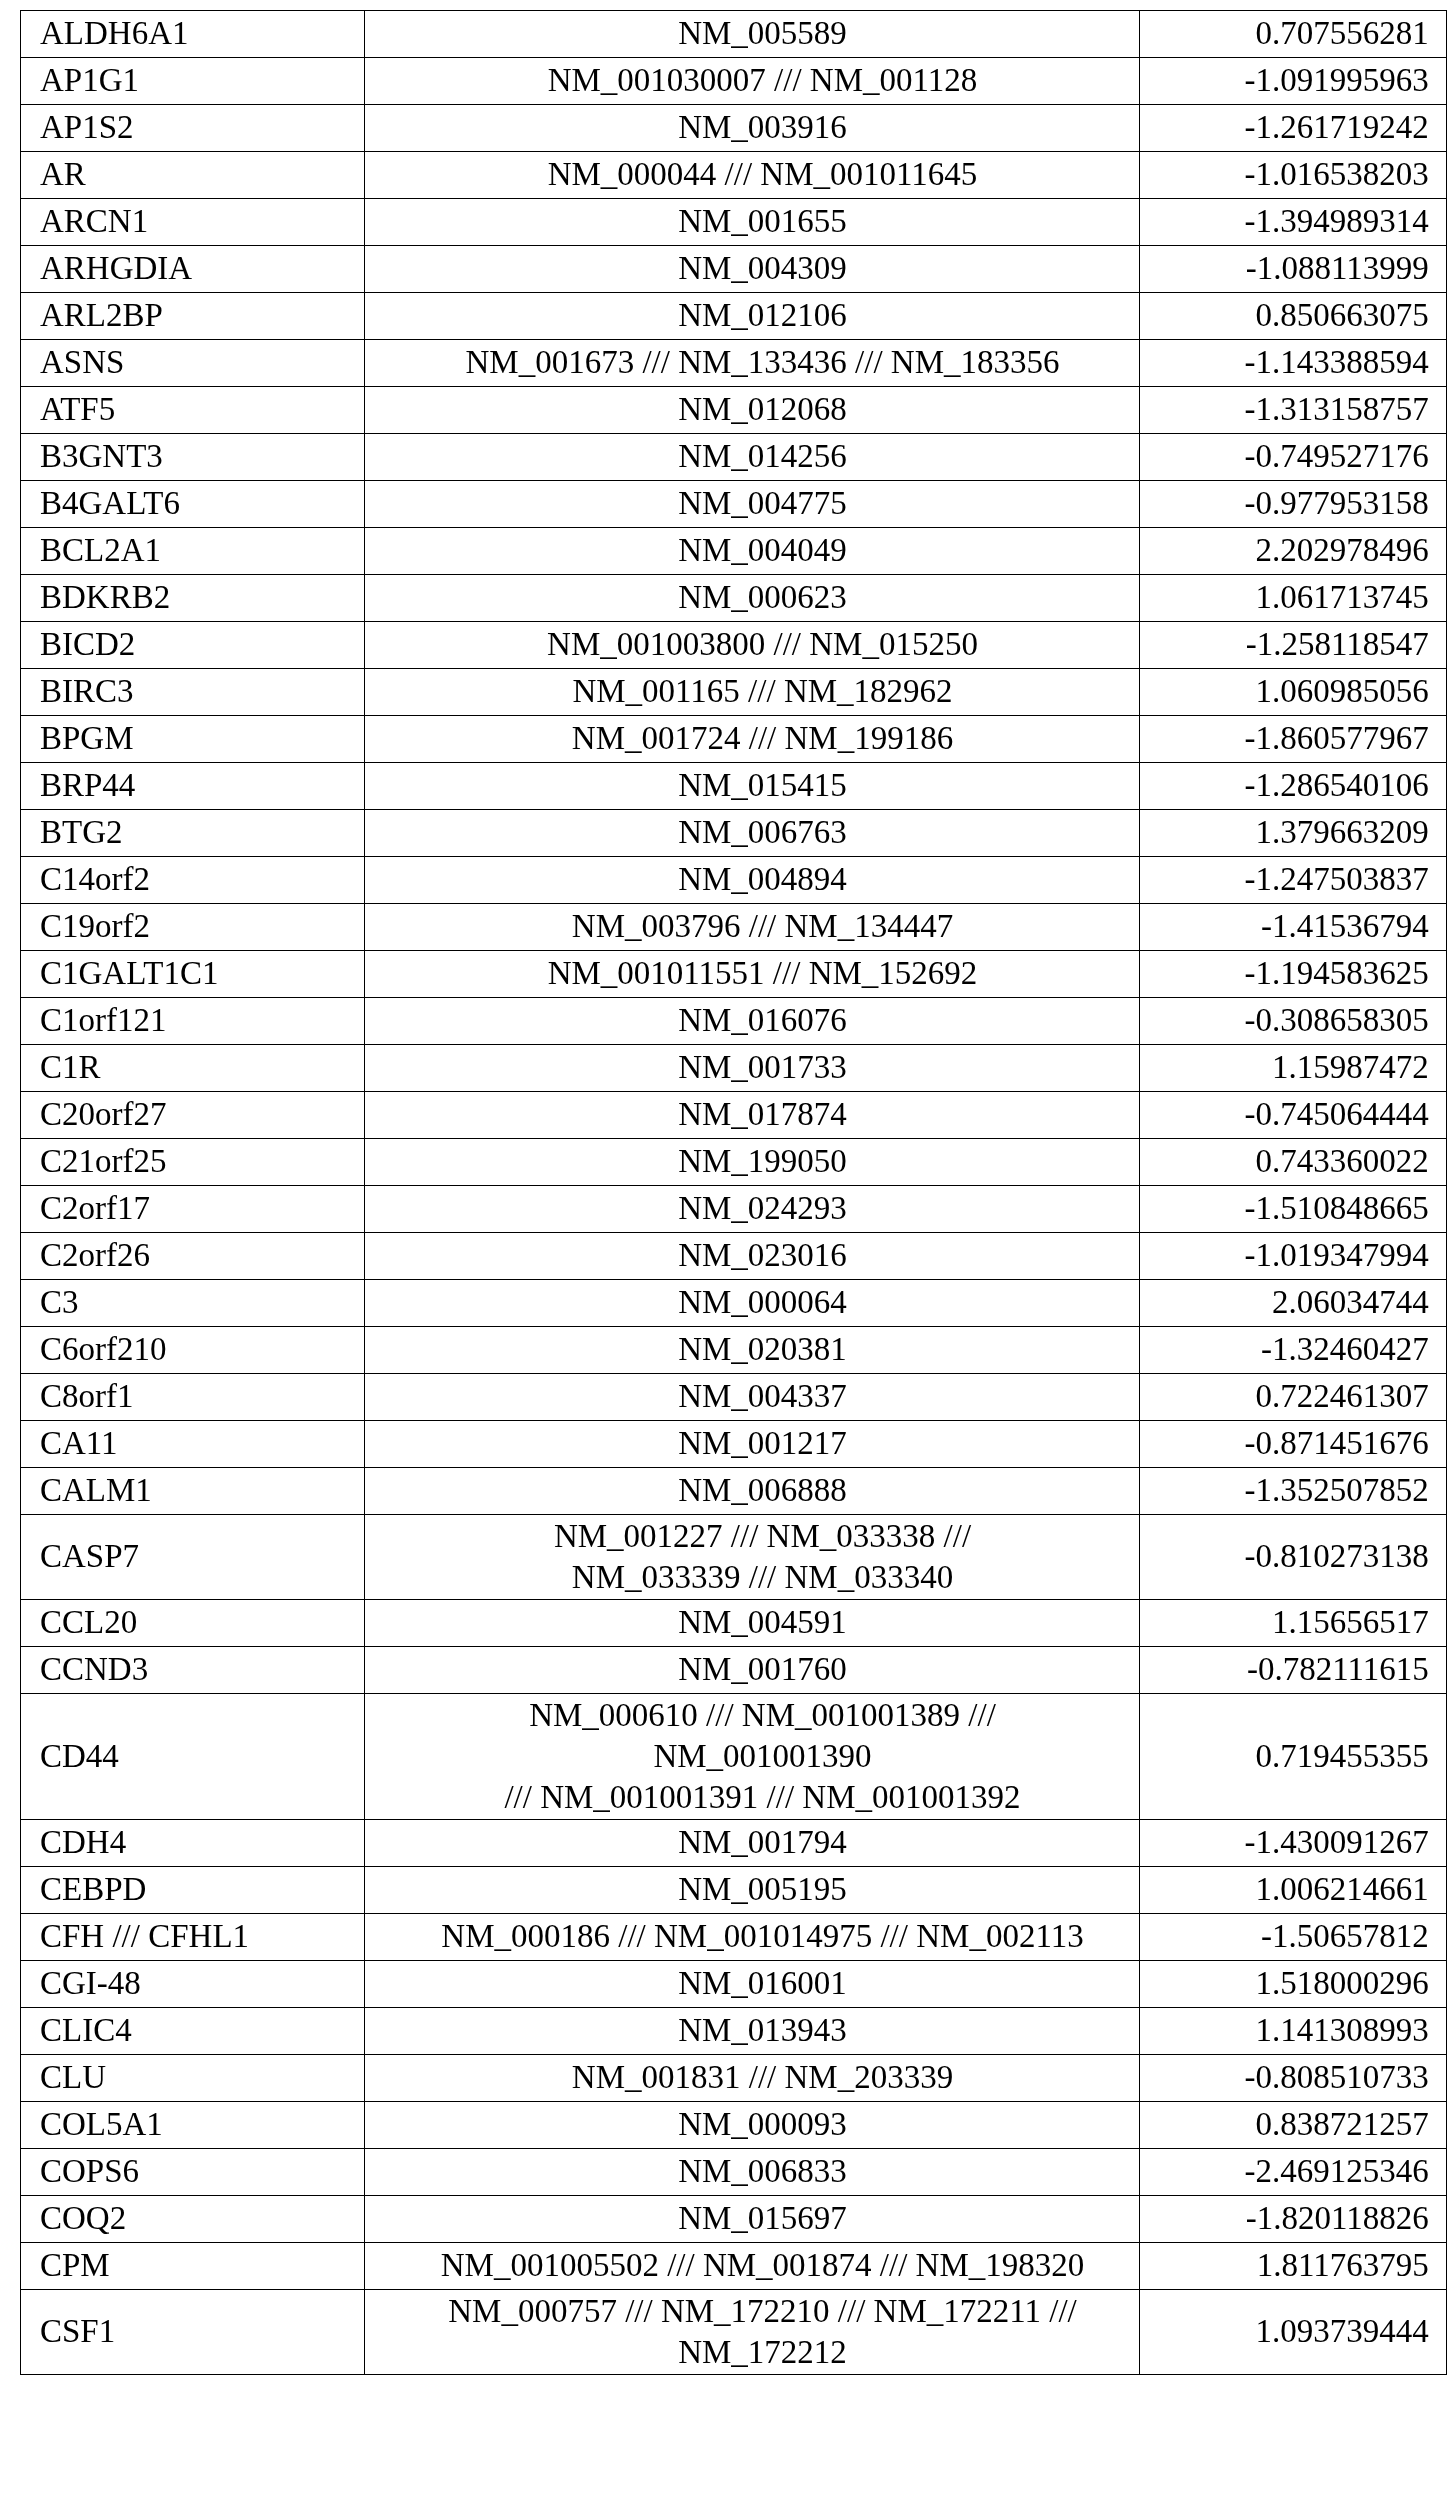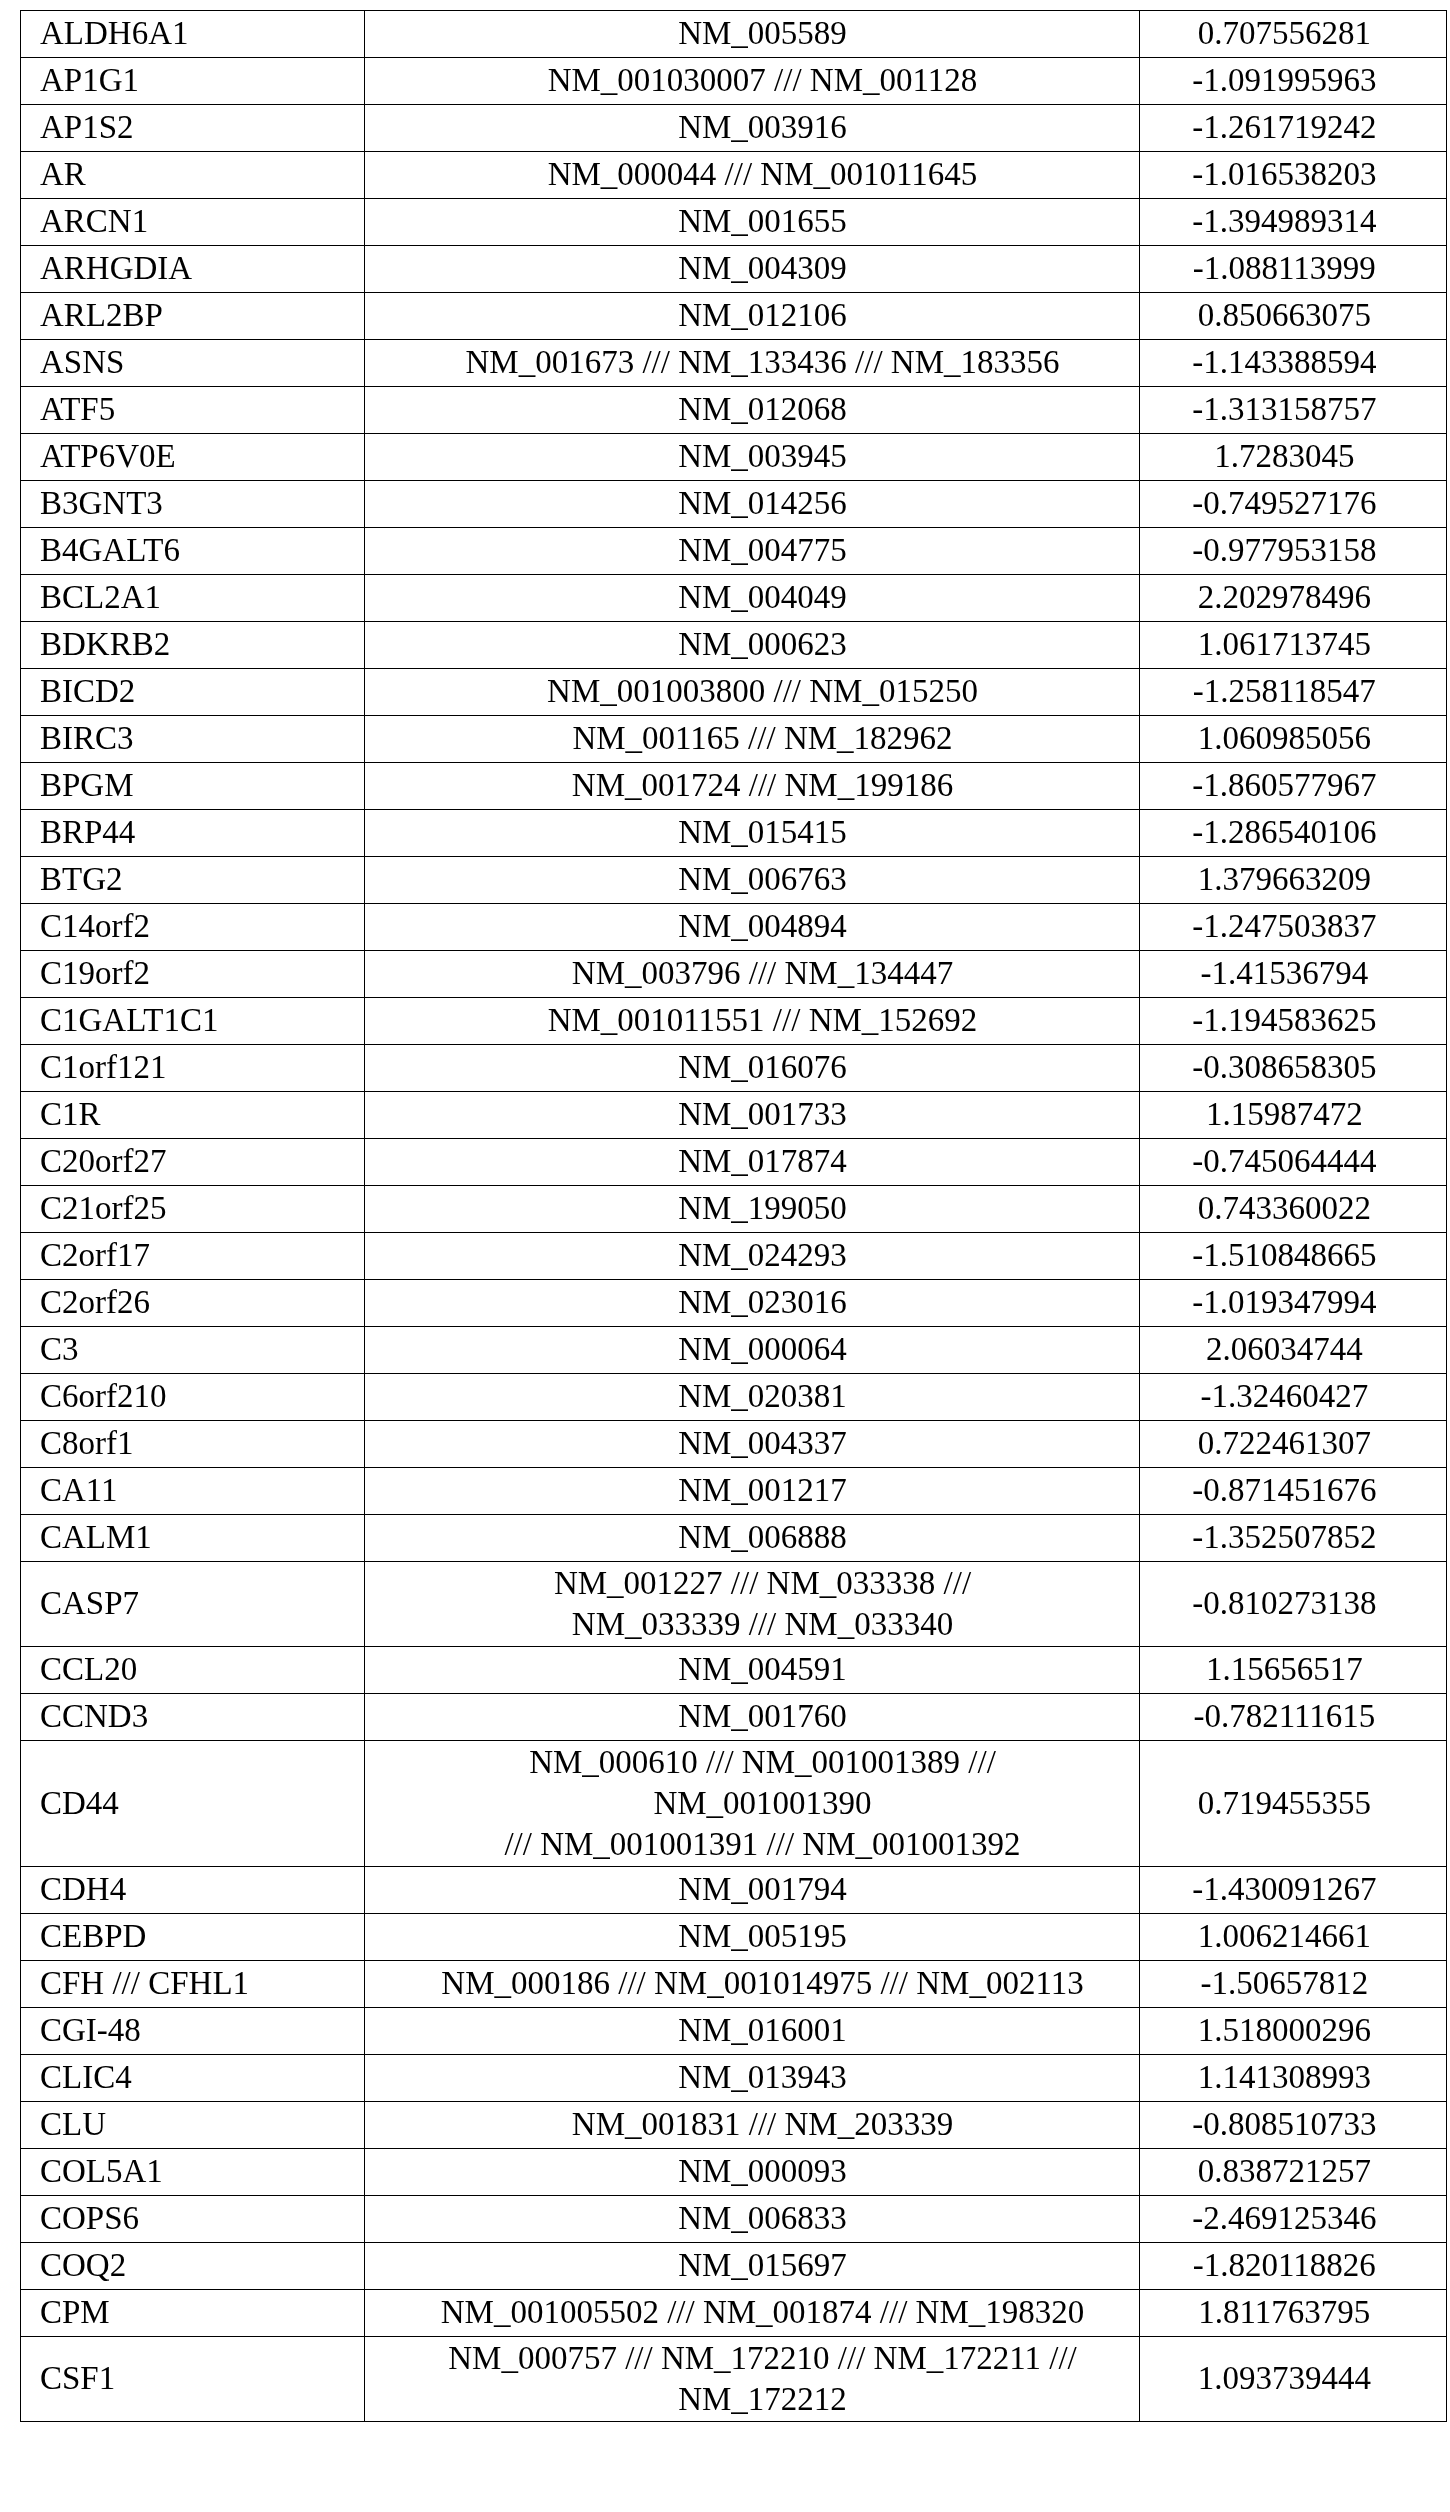--- a/index.html
+++ b/index.html
@@ -40,21 +40,21 @@
     .gene-table td.gene {
       padding-left: 19px;
       text-align: left;
     }
     .gene-table td.acc {
       padding-left: 21px;
       text-align: center;
     }
     .gene-table td.val {
       padding-right: 17.3px;
-      text-align: center;
+      text-align: right;
     }
   </style>
 </head>
 <body>
 
 <table class="gene-table">
   <colgroup>
     <col class="c1">
     <col class="c2">
     <col class="c3">
@@ -108,25 +108,20 @@
     <td class="acc">NM_001673 /// NM_133436 /// NM_183356</td>
     <td class="val">-1.143388594</td>
   </tr>
 
   <tr>
     <td class="gene">ATF5</td>
     <td class="acc">NM_012068</td>
     <td class="val">-1.313158757</td>
   </tr>
 
-  <tr>
-    <td class="gene">ATP6V0E</td>
-    <td class="acc">NM_003945</td>
-    <td class="val">1.7283045</td>
-  </tr>
 
   <tr>
     <td class="gene">B3GNT3</td>
     <td class="acc">NM_014256</td>
     <td class="val">-0.749527176</td>
   </tr>
 
   <tr>
     <td class="gene">B4GALT6</td>
     <td class="acc">NM_004775</td>

